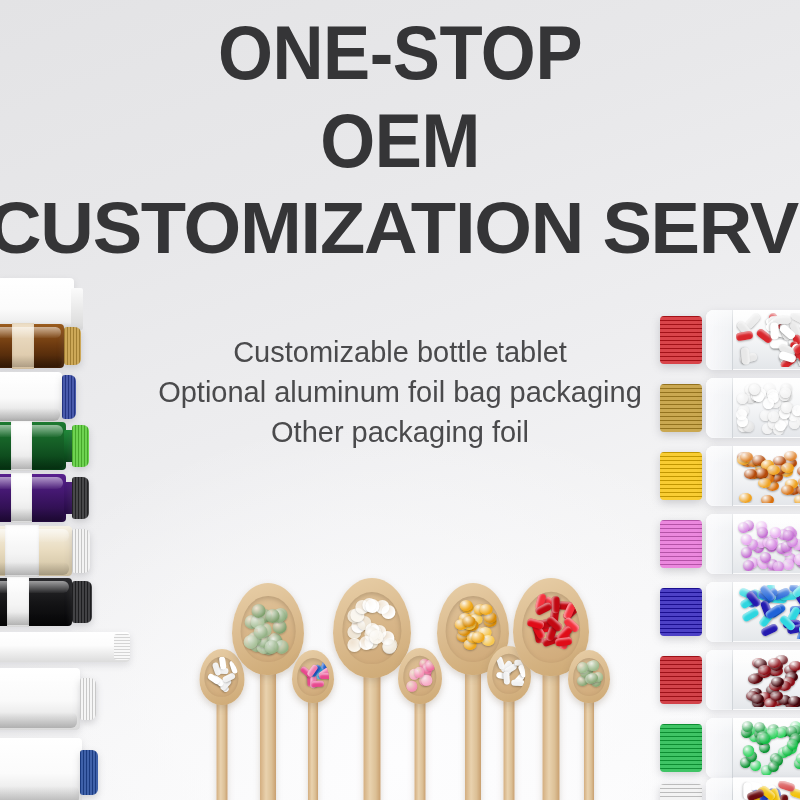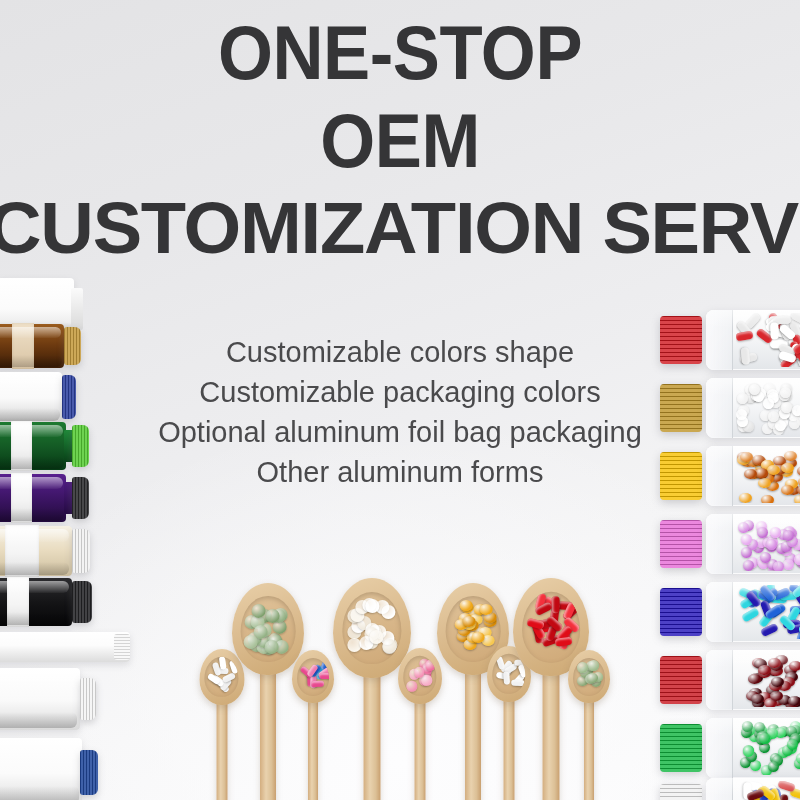--- a/index.html
+++ b/index.html
@@ -838,19 +838,18 @@
       </div>
     </div>
 
   <div class="headline">
     <span class="headline-line hl-1">ONE-STOP</span>
     <span class="headline-line hl-2">OEM</span>
     <span class="headline-line hl-3">CUSTOMIZATION SERVICE</span>
   </div>
 
   <div class="features" id="feature-list">
-      <span class="feature-line">Customizable colors shape</span>
-      <span class="feature-line">Customizable packaging colors</span>
+      <span class="feature-line">Customizable bottle tablet</span>
       <span class="feature-line">Optional aluminum foil bag packaging</span>
-      <span class="feature-line">Other aluminum forms</span>
+      <span class="feature-line">Other packaging foil</span>
     </div>
 
 </div>
 
 </body></html>

